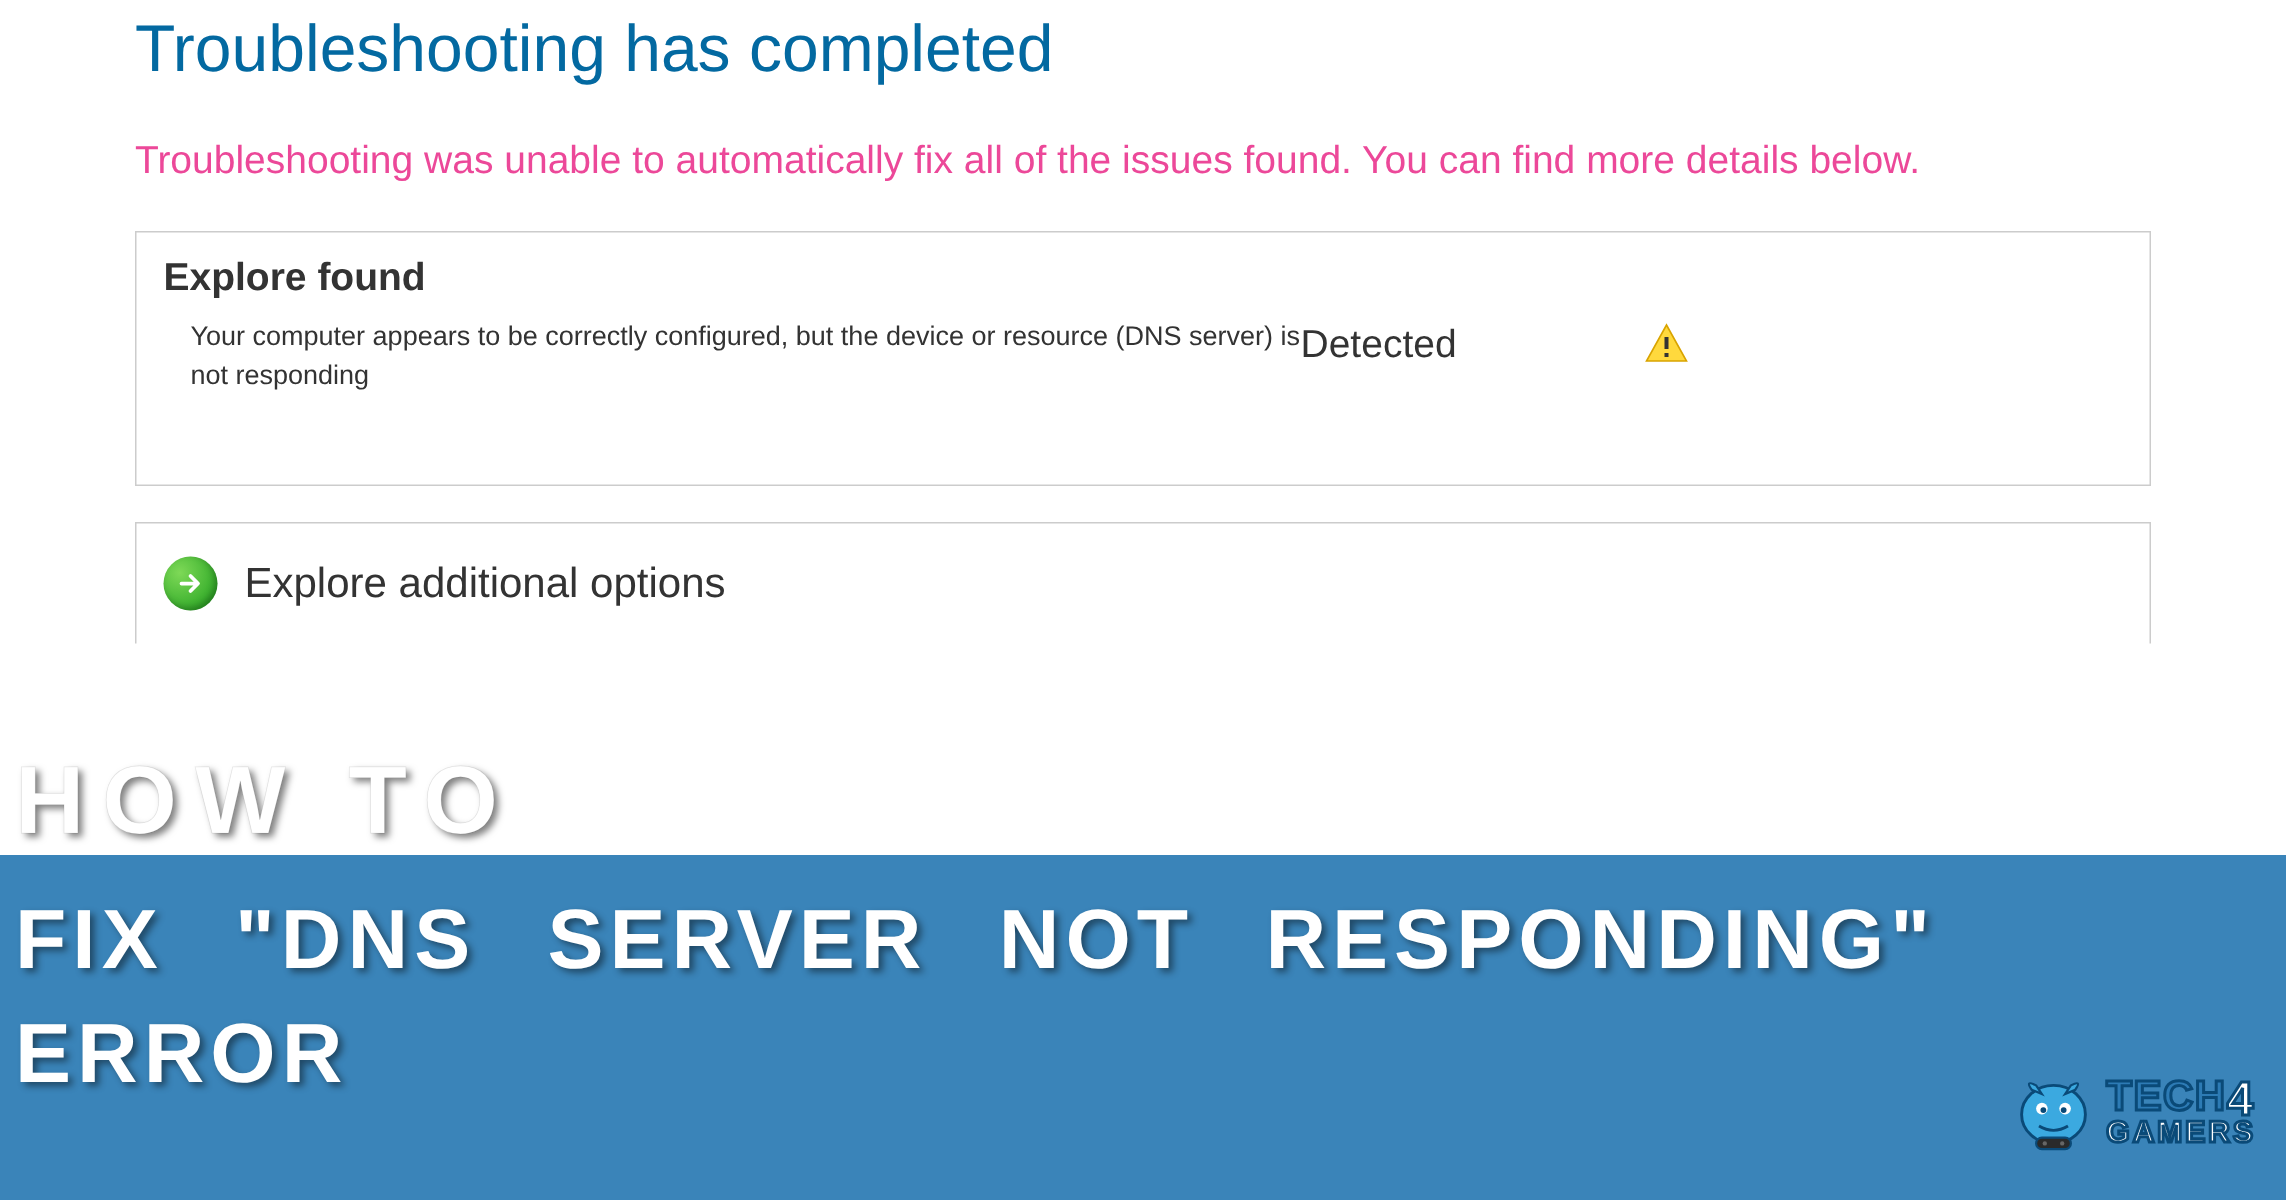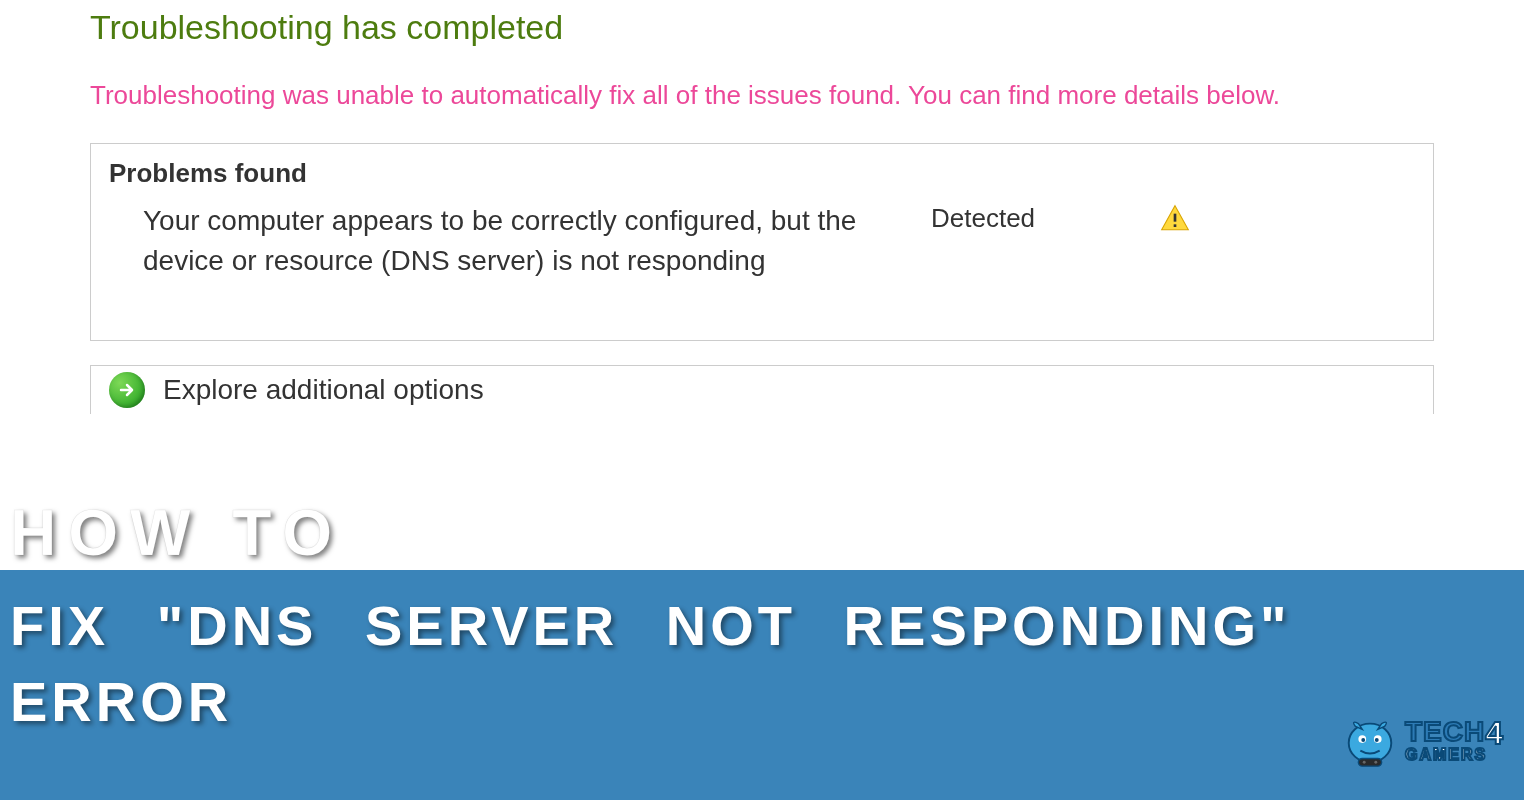--- a/index.html
+++ b/index.html
@@ -12,22 +12,22 @@
       background: #ffffff;
       width: 1524px;
       height: 800px;
       overflow: hidden;
       position: relative;
     }
     .container {
       padding: 0 90px;
     }
     .title {
-      color: #4d7c0f;
-      font-size: 34px;
+      color: #0369a1;
+      font-size: 44px;
       font-weight: 400;
       padding-top: 8px;
       padding-bottom: 30px;
     }
     .subtitle {
       color: #ec4899;
       font-size: 26px;
       font-weight: 400;
       line-height: 1.4;
       padding-bottom: 30px;
@@ -43,44 +43,42 @@
       margin-bottom: 12px;
     }
     .problem-row {
       display: flex;
       align-items: flex-start;
       padding-left: 18px;
     }
     .problem-text {
       flex: 1;
       color: #333333;
-      font-size: 28px;
+      font-size: 18px;
       line-height: 1.4;
       max-width: 740px;
-      margin-left: 16px;
     }
     .problem-status {
       color: #333333;
       font-size: 26px;
       width: 200px;
       text-align: left;
       padding-top: 2px;
-      margin-left: 48px;
     }
     .problem-icon {
       width: 60px;
       display: flex;
       justify-content: flex-end;
       padding-top: 2px;
     }
     .explore-row {
       margin-top: 24px;
       border: 1px solid #cccccc;
       border-bottom: none;
-      padding: 6px 18px;
+      padding: 22px 18px;
       display: flex;
       align-items: center;
       gap: 18px;
     }
     .explore-icon {
       width: 36px;
       height: 36px;
       border-radius: 50%;
       background: radial-gradient(circle at 30% 30%, #7ed957, #1a9c1a);
       display: flex;
@@ -146,42 +144,42 @@
     }
     .logo-line1 {
       color: #2d7bb5;
       -webkit-text-stroke: 2px #0a4a78;
       display: flex;
       align-items: flex-start;
     }
     .logo-line2 {
       color: #ffffff;
       -webkit-text-stroke: 2px #0a4a78;
-      font-size: 16px;
+      font-size: 20px;
       letter-spacing: 2px;
     }
     .logo-4 {
       color: #ffffff;
       -webkit-text-stroke: 2px #0a4a78;
       font-size: 32px;
     }
     .warning-svg {
       width: 32px;
       height: 32px;
     }
   </style>
 </head>
 <body>
 
 <div class="container">
   <h1 class="title">Troubleshooting has completed</h1>
   <p class="subtitle">Troubleshooting was unable to automatically fix all of the issues found. You can find more details below.</p>
 
   <div class="problems-box">
-    <div class="problems-header">Problems found</div>
+    <div class="problems-header">Explore found</div>
     <div class="problem-row">
       <div class="problem-text">Your computer appears to be correctly configured, but the device or resource (DNS server) is not responding</div>
       <div class="problem-status">Detected</div>
       <div class="problem-icon">
         <svg class="warning-svg" viewBox="0 0 24 24">
           <path d="M12 2 L22 20 L2 20 Z" fill="#ffd93d" stroke="#d9a400" stroke-width="0.8"></path>
           <rect x="11" y="8" width="2" height="6" fill="#333"></rect>
           <rect x="11" y="16" width="2" height="2" fill="#333"></rect>
         </svg>
       </div>

